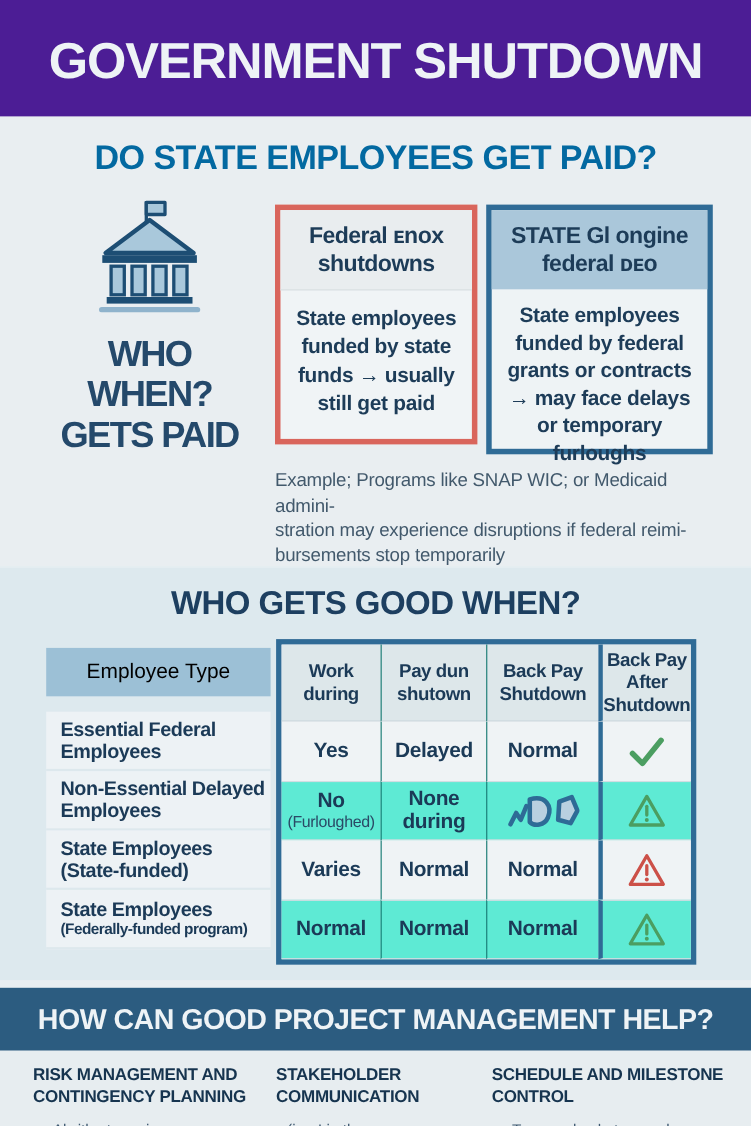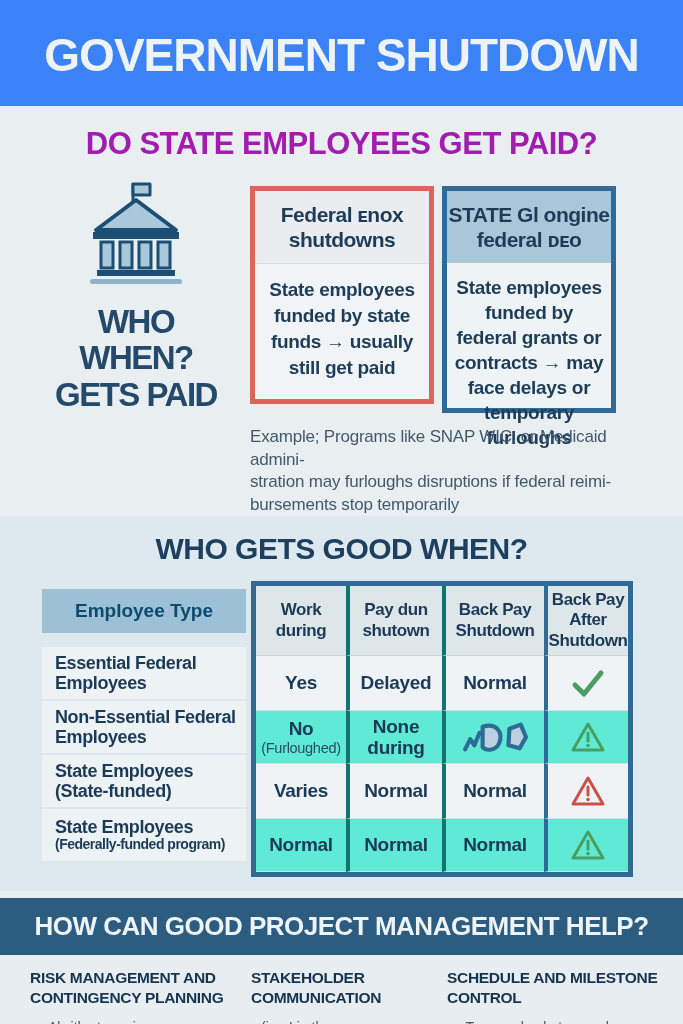--- a/index.html
+++ b/index.html
@@ -1,67 +1,67 @@
 <!DOCTYPE html>
 <html><head>
 <meta charset="utf-8">
 <style>
   html,body{margin:0;padding:0;}
   .page{position:relative;width:683px;height:1024px;overflow:hidden;background:#e9eef1;
         font-family:"Liberation Sans",sans-serif;color:#1d3c58;}
 
   
-  .banner{height:106px;background:#3b82f6;display:flex;align-items:center;justify-content:center;}
+  .banner{height:106px;background:#4c1d95;display:flex;align-items:center;justify-content:center;}
   .banner h1{margin:0;padding-top:4px;color:#eef3f6;font-size:46px;font-weight:700;letter-spacing:-1px;}
 
   
   .s1{position:relative;height:409px;background:#e9eef1;}
   .s1-heading{position:absolute;top:20px;left:0;right:0;margin:0;text-align:center;
-              font-size:31px;font-weight:700;color:#a21caf;letter-spacing:-0.5px;}
+              font-size:31px;font-weight:700;color:#0369a1;letter-spacing:-0.5px;}
   .who-block{position:absolute;left:28px;top:74px;width:216px;display:flex;flex-direction:column;align-items:center;}
   .who-text{margin-top:20px;text-align:center;font-size:33px;line-height:1.1;font-weight:700;
             color:#24496b;letter-spacing:-1.5px;}
   .who-text span{display:block;}
 
   .box{position:absolute;box-sizing:border-box;text-align:center;}
   .box-red{left:250px;top:80px;width:184px;height:218px;border:5px solid #d9655c;background:#f0f4f6;}
-  .box-blue{left:442px;top:80px;width:174px;height:227px;border:5px solid #2f6b96;background:#eef3f5;}
+  .box-blue{left:442px;top:80px;width:206px;height:227px;border:5px solid #2f6b96;background:#eef3f5;}
   .box-head{display:flex;flex-direction:column;justify-content:center;height:72px;}
   .box-red .box-head{background:#e9edef;border-bottom:1px solid #d8dee2;}
   .box-blue .box-head{background:#aac7da;}
   .box-title1,.box-title2{font-size:21px;font-weight:700;color:#1d3c58;line-height:1.2;letter-spacing:-0.5px;}
   .box-body{padding:13px 8px;font-size:19px;font-weight:700;color:#1d3c58;line-height:1.37;letter-spacing:-0.3px;}
   .box-blue .box-body{padding:12px 6px;line-height:1.32;}
 
   .example{position:absolute;left:250px;top:320px;width:408px;margin:0;font-size:17px;
            color:#42596c;line-height:1.33;letter-spacing:-0.2px;}
   .example span{display:block;}
 
   
   .s2{position:relative;height:375px;background:#dde9ee;border-top:1px solid #e8f0f3;}
   .s2-heading{position:absolute;top:16px;left:0;right:0;margin:0;text-align:center;
               font-size:30px;font-weight:700;color:#1d3f60;letter-spacing:-0.5px;}
 
   .label-col{position:absolute;left:42px;top:65px;width:204px;}
   .lbl-head{margin-top:8px;height:44px;background:#9cc0d6;display:flex;align-items:center;justify-content:center;
-            font-size:19px;font-weight:700;color:#0c4a6e;}
+            font-size:19px;font-weight:400;color:#000000;}
   .lbl-rows{margin-top:14px;}
   .lbl-cell{height:54px;background:#edf2f5;border-bottom:2px solid #dde8ed;box-sizing:border-box;
             display:flex;flex-direction:column;justify-content:center;padding-left:13px;
             font-size:18px;font-weight:700;color:#1b3a57;line-height:1.13;letter-spacing:-0.4px;}
   .lbl-sub{font-size:14px;letter-spacing:-0.5px;}
 
   .data-table{position:absolute;left:251px;top:65px;border:5px solid #2f6b96;
               display:grid;grid-template-columns:90px 96px 102px 84px;
               grid-template-rows:70px 54px 54px 54px 54px;background:#eff3f5;}
   .cell{display:flex;flex-direction:column;align-items:center;justify-content:center;text-align:center;
         font-weight:700;color:#1b3a57;box-sizing:border-box;}
   .hcell{font-size:17px;line-height:1.2;background:#dde7ea;border-bottom:1px solid #c8d4da;letter-spacing:-0.4px;}
   .dcell{font-size:19px;line-height:1.12;letter-spacing:-0.3px;}
-  .c2,.c3{border-left:4px solid #0f766e;}
+  .c2,.c3{border-left:1px solid #0f766e;}
   .c4{border-left:4px solid #2f6b96;}
   .rowa{background:#eff3f5;}
   .rowb{background:#5eead4;border-top:1px solid #d2dde2;border-bottom:1px solid #d2dde2;}
   .sub-small{font-size:14.5px;font-weight:400;color:#2a4a66;margin-top:1px;letter-spacing:-0.3px;}
 
   .icon-svg{display:block;}
 
   
   .footer{position:relative;height:139px;background:#e7edf0;}
   .band{margin-top:7px;height:57px;background:#2c5c80;display:flex;align-items:center;justify-content:center;}
@@ -113,37 +113,37 @@
     <div class="box box-blue">
       <div class="box-head">
         <div class="box-title1">STATE Gl ongine</div>
         <div class="box-title2">federal ᴅᴇᴏ</div>
       </div>
       <div class="box-body">State employees funded by federal grants or contracts → may face delays or temporary furloughs</div>
     </div>
 
     <p class="example">
       <span>Example; Programs like SNAP  WIC; or Medicaid admini-</span>
-      <span>stration may furloughs disruptions if federal reimi-</span>
+      <span>stration may experience disruptions if federal reimi-</span>
       <span>bursements stop temporarily</span>
     </p>
   </section>
 
   <section class="s2">
     <h2 class="s2-heading">WHO GETS GOOD WHEN?</h2>
 
     <div class="label-col">
       <div class="lbl-head">Employee Type</div>
       <div class="lbl-rows">
         <div class="lbl-cell">
           <span>Essential Federal Employees</span>
           <span class="lbl-sub"></span>
         </div>
         <div class="lbl-cell">
-          <span>Non-Essential Federal Employees</span>
+          <span>Non-Essential Delayed Employees</span>
           <span class="lbl-sub"></span>
         </div>
         <div class="lbl-cell">
           <span>State Employees (State-funded)</span>
           <span class="lbl-sub"></span>
         </div>
         <div class="lbl-cell">
           <span>State Employees</span>
           <span class="lbl-sub">(Federally-funded program)</span>
         </div>

